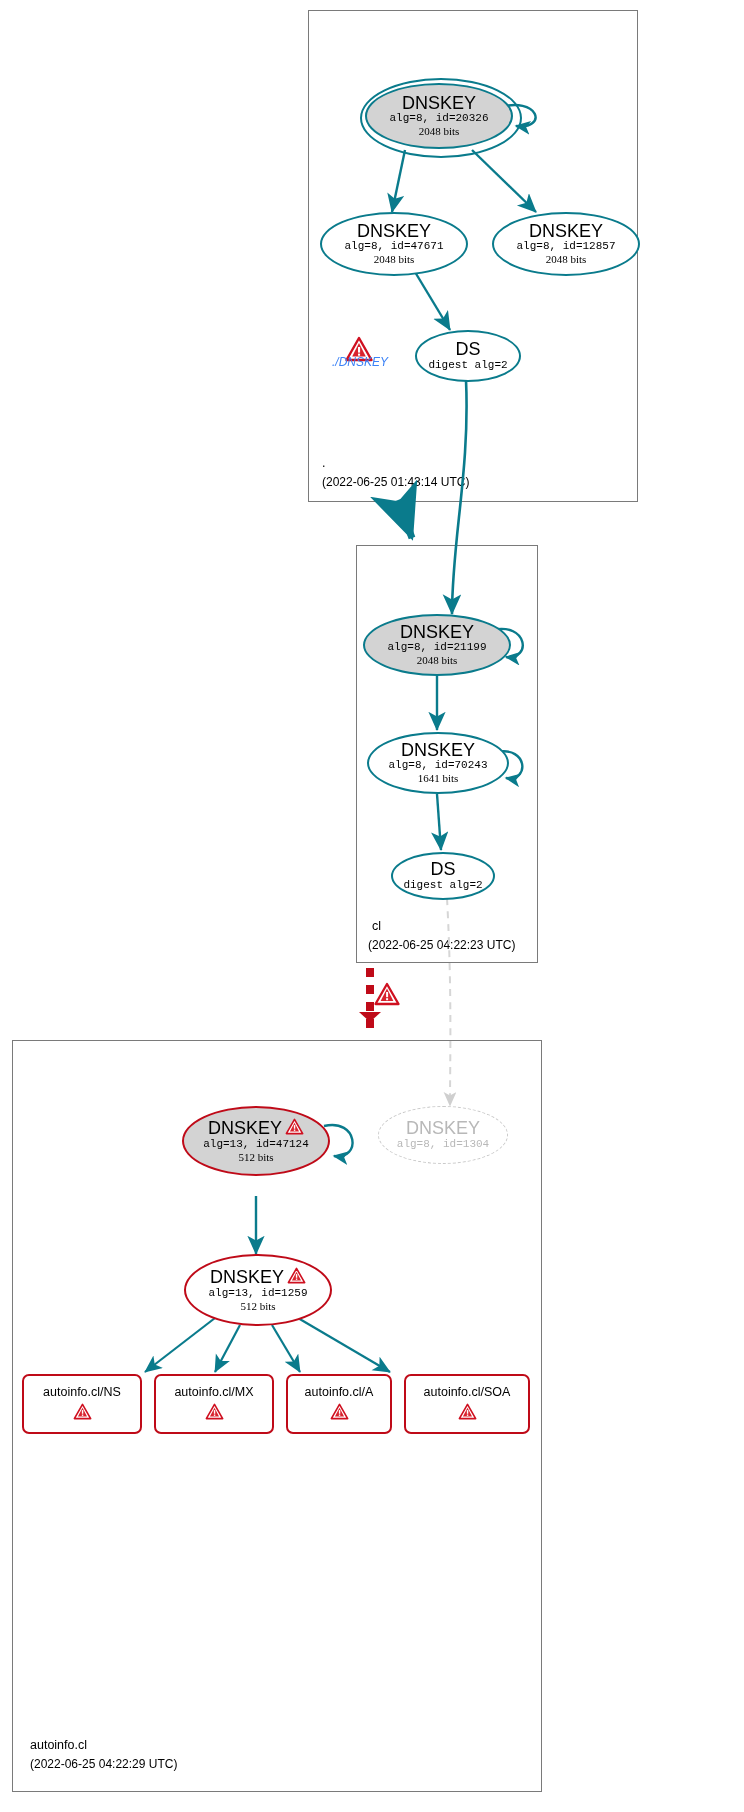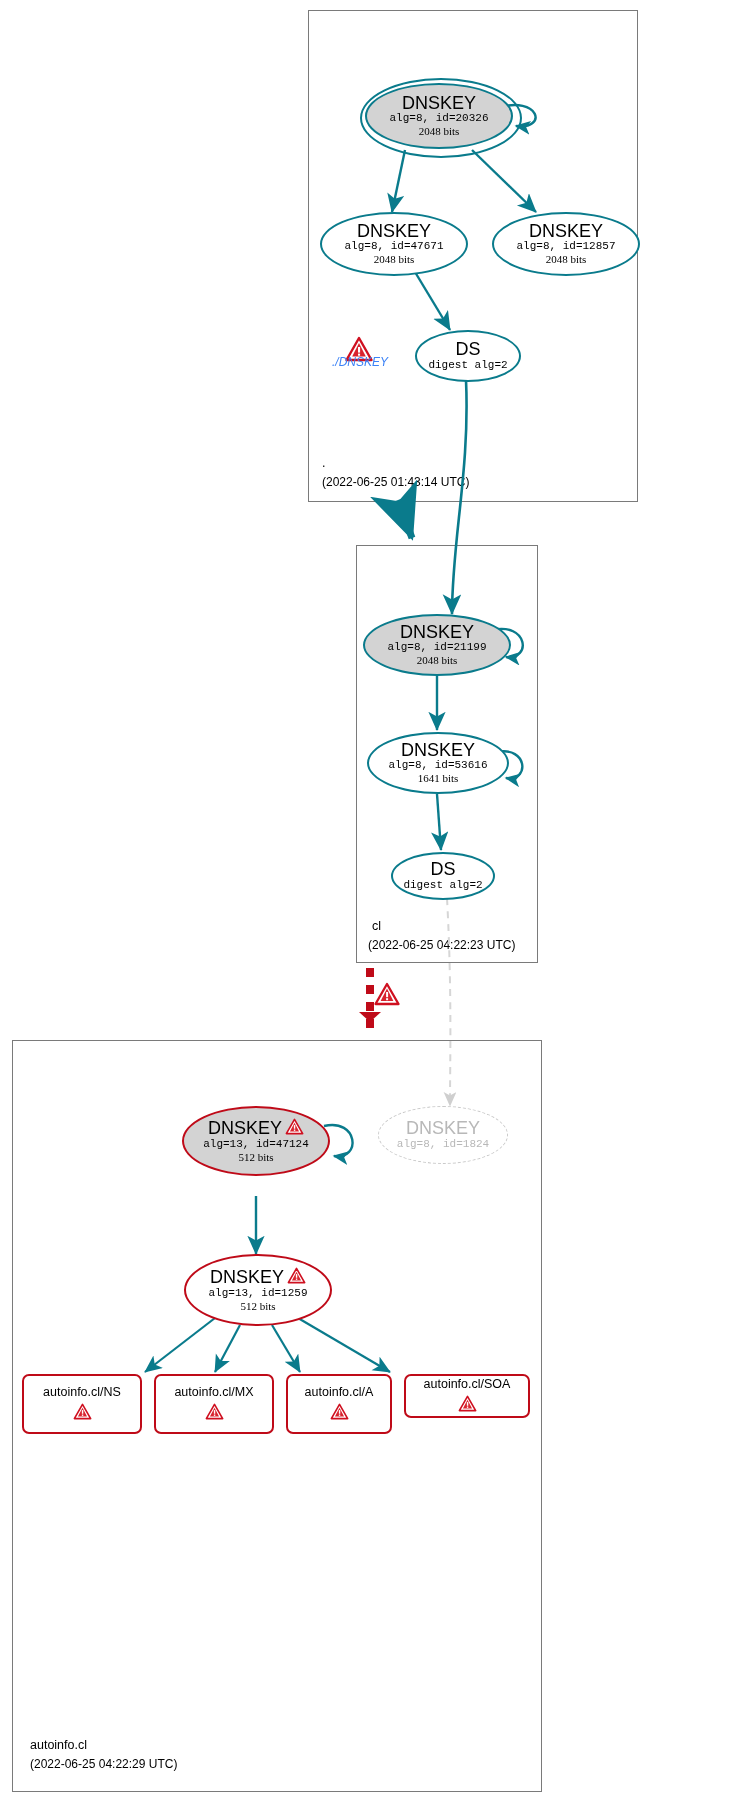--- a/index.html
+++ b/index.html
@@ -136,41 +136,41 @@
   <div class="warn-label" style="left:332px;top:355px;">./DNSKEY</div>
 
   <div class="node ellipse ell-teal-fill" style="left:363px;top:614px;width:148px;height:62px;">
     <div class="n-title">DNSKEY</div>
     <div class="n-sub">alg=8, id=21199</div>
     <div class="n-sub2">2048 bits</div>
   </div>
 
   <div class="node ellipse ell-teal" style="left:367px;top:732px;width:142px;height:62px;">
     <div class="n-title">DNSKEY</div>
-    <div class="n-sub">alg=8, id=53616</div>
+    <div class="n-sub">alg=8, id=70243</div>
     <div class="n-sub2">1641 bits</div>
   </div>
 
   <div class="node ellipse ell-teal" style="left:391px;top:852px;width:104px;height:48px;">
     <div class="n-title">DS</div>
     <div class="n-sub">digest alg=2</div>
   </div>
 
   <div class="warnwrap" style="left:374px;top:982px;width:26px;height:24px;">
     <svg width="26" height="24" viewBox="0 0 26 24">
       <path d="M13,2 L24.5,22 L1.5,22 Z" fill="#ffffff" stroke="#cf1020" stroke-width="2.3" stroke-linejoin="round"></path>
       <path d="M13,6.6 L19.4,19 L6.6,19 Z" fill="#d9232e"></path>
       <rect x="12.1" y="10" width="2" height="5.2" fill="#ffffff"></rect>
       <rect x="12.1" y="16.2" width="2" height="2" fill="#ffffff"></rect>
     </svg>
   </div>
 
   <div class="node ellipse ell-ghost" style="left:378px;top:1106px;width:130px;height:58px;">
     <div class="n-title ghost-txt">DNSKEY</div>
-    <div class="n-sub ghost-txt">alg=8, id=1824</div>
+    <div class="n-sub ghost-txt">alg=8, id=1304</div>
   </div>
 
   <div class="node ellipse ell-red-fill" style="left:182px;top:1106px;width:148px;height:70px;">
     <div class="n-title">
       <span>DNSKEY</span>
       <span class="ic">
         <svg width="19" height="17" viewBox="0 0 26 24">
           <path d="M13,2 L24.5,22 L1.5,22 Z" fill="#ffffff" stroke="#cf1020" stroke-width="2.3" stroke-linejoin="round"></path>
           <path d="M13,6.6 L19.4,19 L6.6,19 Z" fill="#d9232e"></path>
           <rect x="12.1" y="10" width="2" height="5.2" fill="#ffffff"></rect>
@@ -227,21 +227,21 @@
     <span class="ic">
       <svg width="19" height="17" viewBox="0 0 26 24">
         <path d="M13,2 L24.5,22 L1.5,22 Z" fill="#ffffff" stroke="#cf1020" stroke-width="2.3" stroke-linejoin="round"></path>
         <path d="M13,6.6 L19.4,19 L6.6,19 Z" fill="#d9232e"></path>
         <rect x="12.1" y="10" width="2" height="5.2" fill="#ffffff"></rect>
         <rect x="12.1" y="16.2" width="2" height="2" fill="#ffffff"></rect>
       </svg>
     </span>
   </div>
 
-  <div class="rrbox" style="left:404px;top:1374px;width:126px;height:44px;">
+  <div class="rrbox" style="left:404px;top:1374px;width:126px;height:60px;">
     <div class="lbl">autoinfo.cl/SOA</div>
     <span class="ic">
       <svg width="19" height="17" viewBox="0 0 26 24">
         <path d="M13,2 L24.5,22 L1.5,22 Z" fill="#ffffff" stroke="#cf1020" stroke-width="2.3" stroke-linejoin="round"></path>
         <path d="M13,6.6 L19.4,19 L6.6,19 Z" fill="#d9232e"></path>
         <rect x="12.1" y="10" width="2" height="5.2" fill="#ffffff"></rect>
         <rect x="12.1" y="16.2" width="2" height="2" fill="#ffffff"></rect>
       </svg>
     </span>
   </div>

